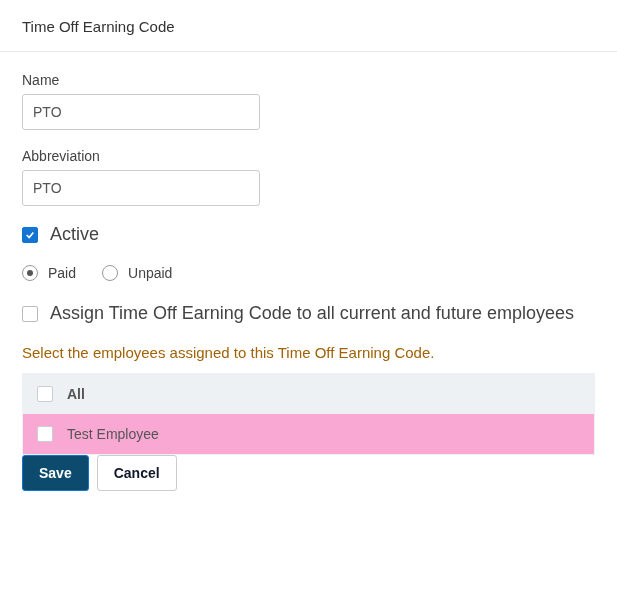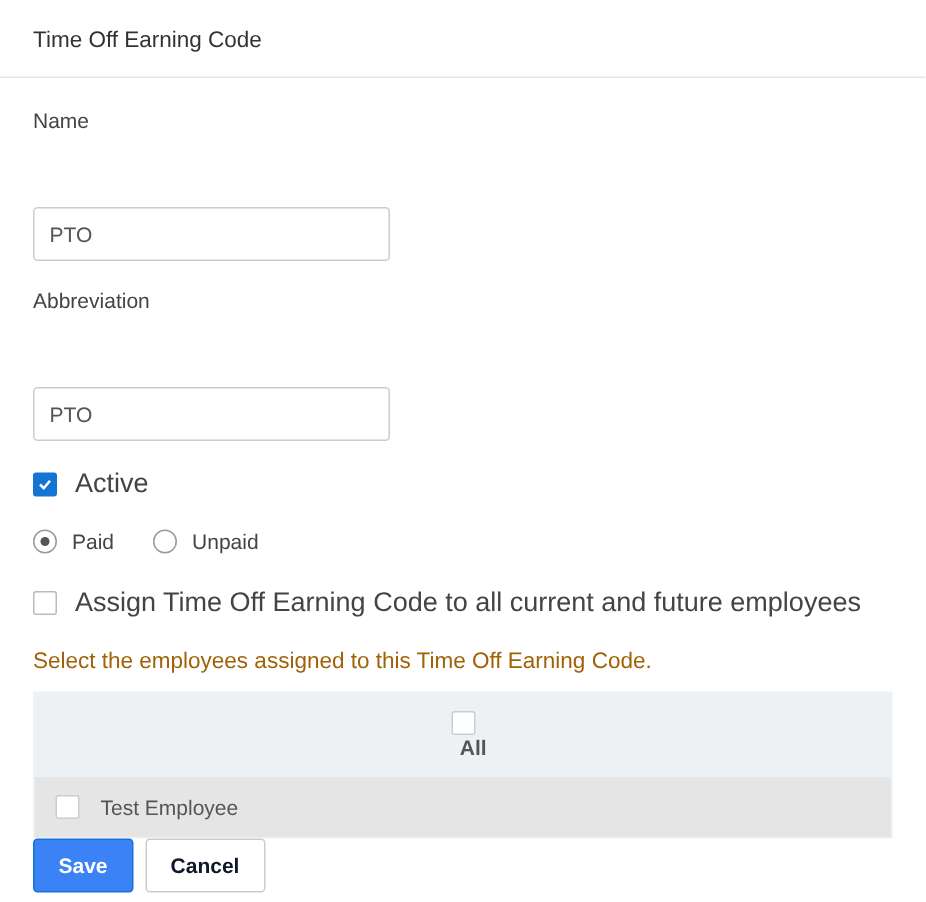--- a/index.html
+++ b/index.html
@@ -35,21 +35,20 @@
   }
   .text-input {
     width: 238px;
     height: 36px;
     padding: 6px 10px;
     font-size: 14px;
     color: #555;
     border: 1px solid #ccc;
     border-radius: 3px;
     background: #fff;
-    margin-top: 44px;
   }
   .check-row, .radio-row {
     display: flex;
     align-items: center;
     margin-bottom: 18px;
   }
   .radio-row { gap: 26px; margin-top: 20px; margin-bottom: 22px; }
   .checkbox {
     width: 16px;
     height: 16px;
@@ -108,24 +107,23 @@
     margin: 20px 0 12px 0;
   }
   .emp-table {
     border: 1px solid #eef1f4;
   }
   .emp-header-row {
     background: #eef1f4;
     padding: 12px 14px;
     display: flex;
     align-items: center;
-    flex-direction: column;
   }
   .emp-row {
-    background: #e5e5e5;
+    background: #f9a8d4;
     padding: 12px 14px;
     display: flex;
   }
   .emp-checkbox {
     width: 16px;
     height: 16px;
     border: 1px solid #c9ced4;
     border-radius: 2px;
     background: #fff;
     flex-shrink: 0;
@@ -154,21 +152,21 @@
     padding: 0 16px;
     font-size: 14px;
     font-weight: 600;
     border-radius: 3px;
     cursor: pointer;
     display: inline-flex;
     align-items: center;
     justify-content: center;
   }
   .btn-primary {
-    background: #3b82f6;
+    background: #0c4a6e;
     color: #fff;
     border: 1px solid #1474d4;
   }
   .btn-secondary {
     background: #fff;
     color: #0f172a;
     border: 1px solid #ccc;
   }
 </style>
 </head>

